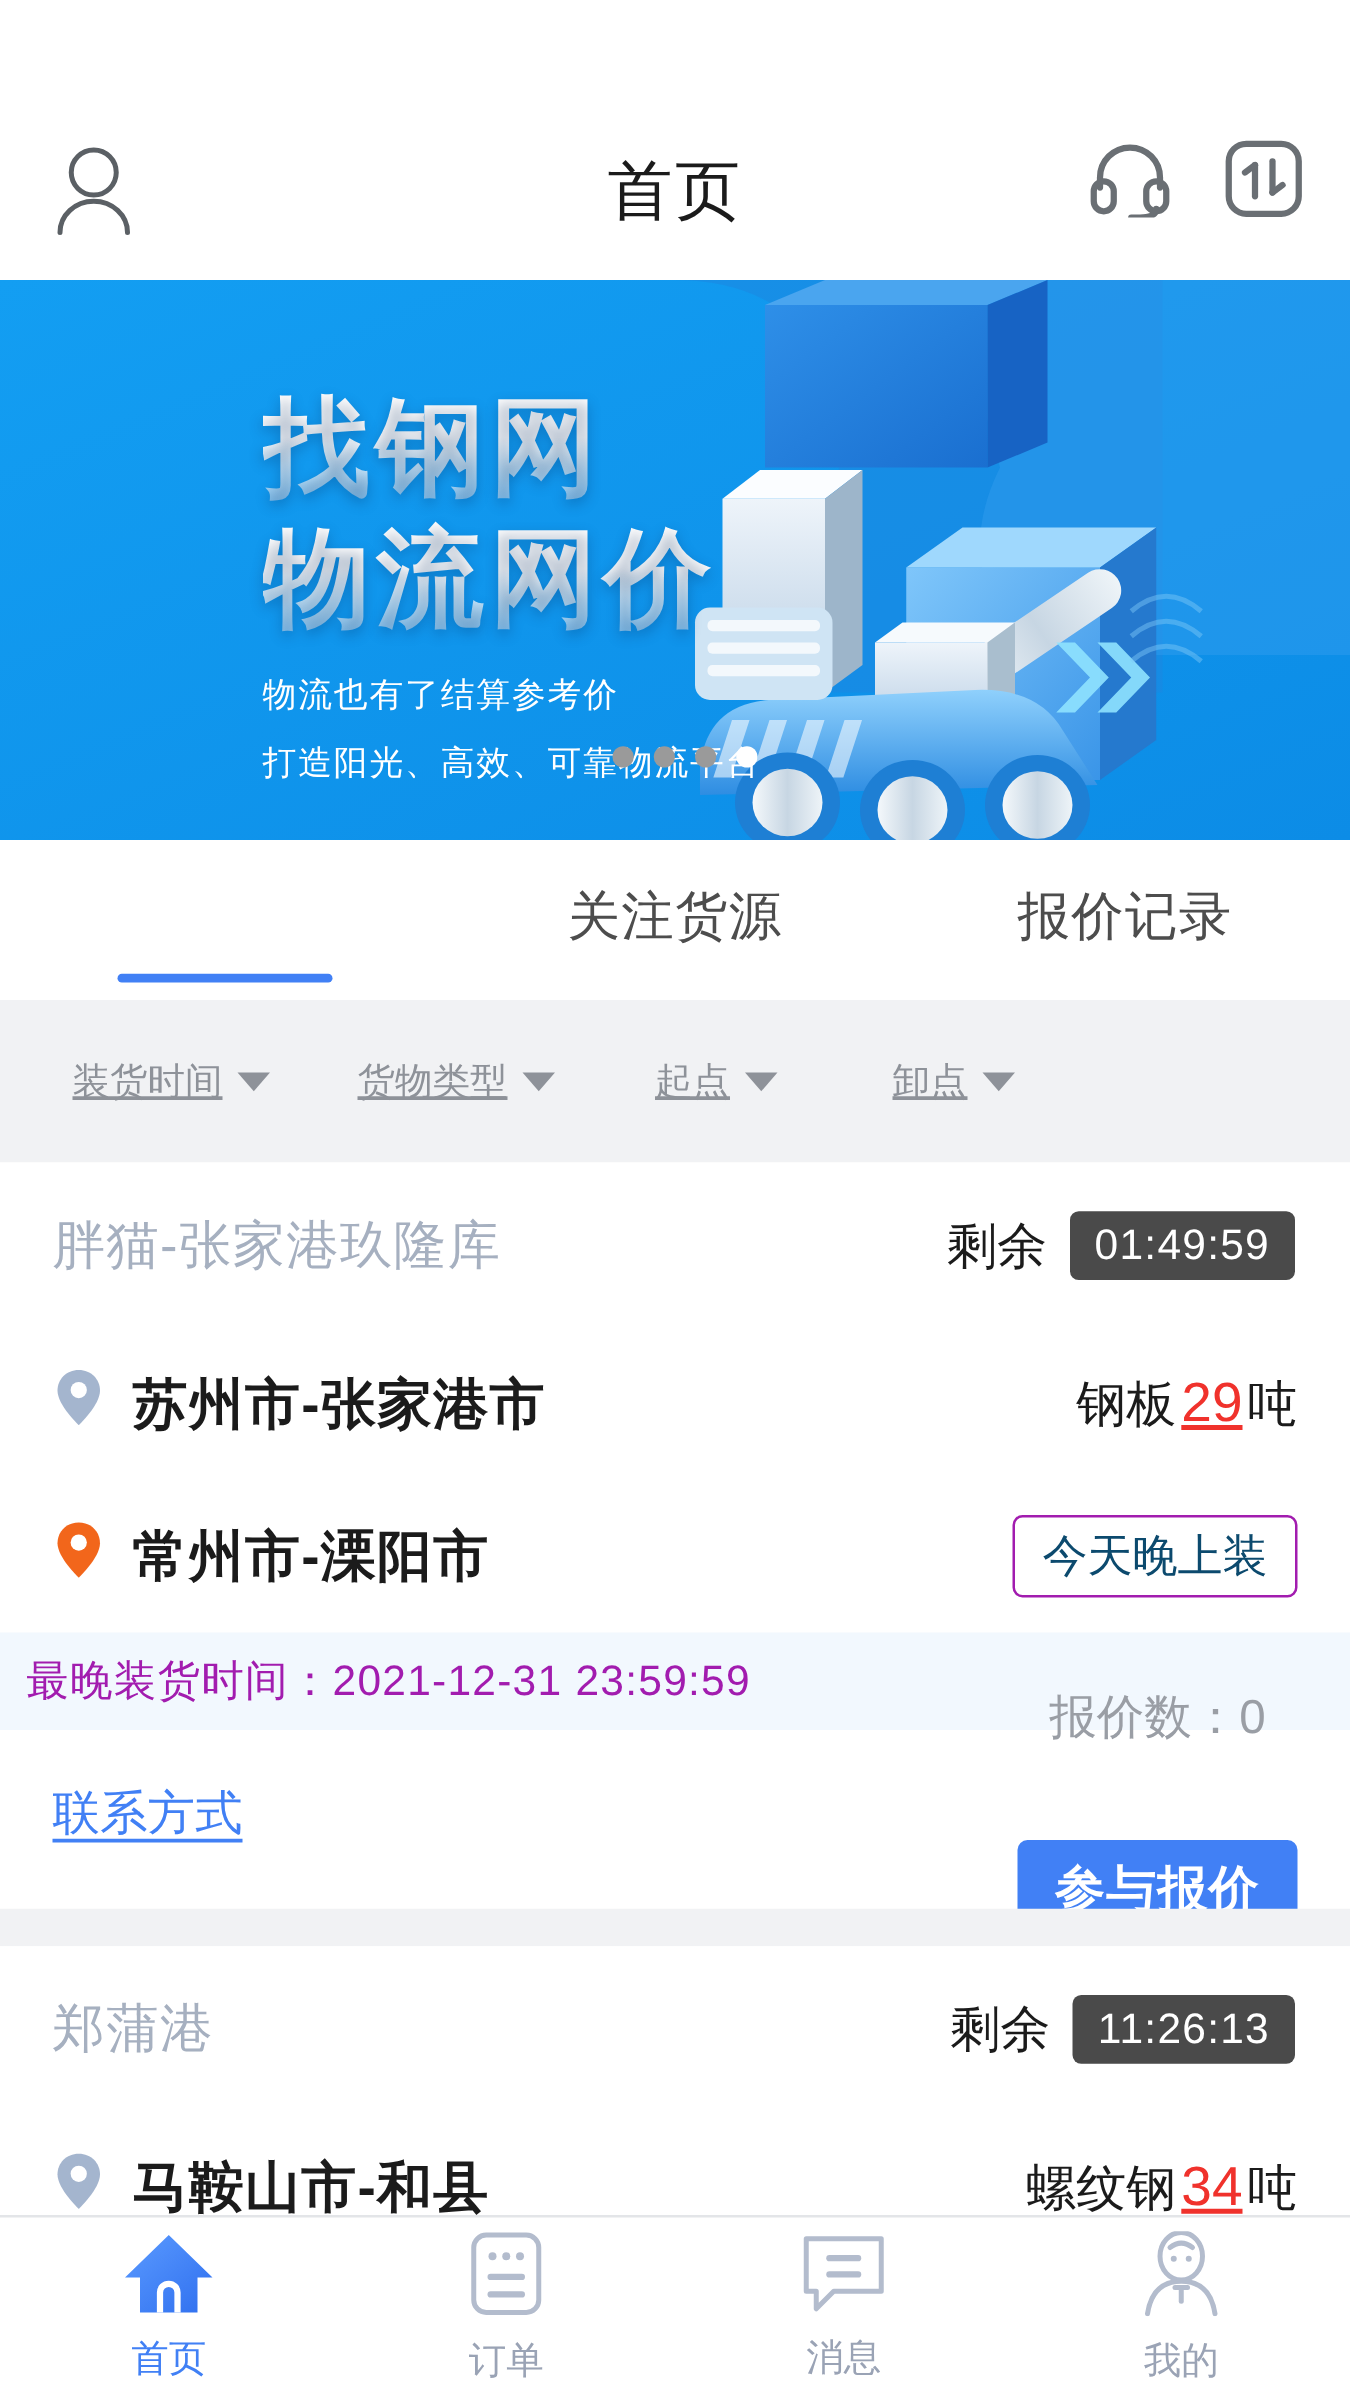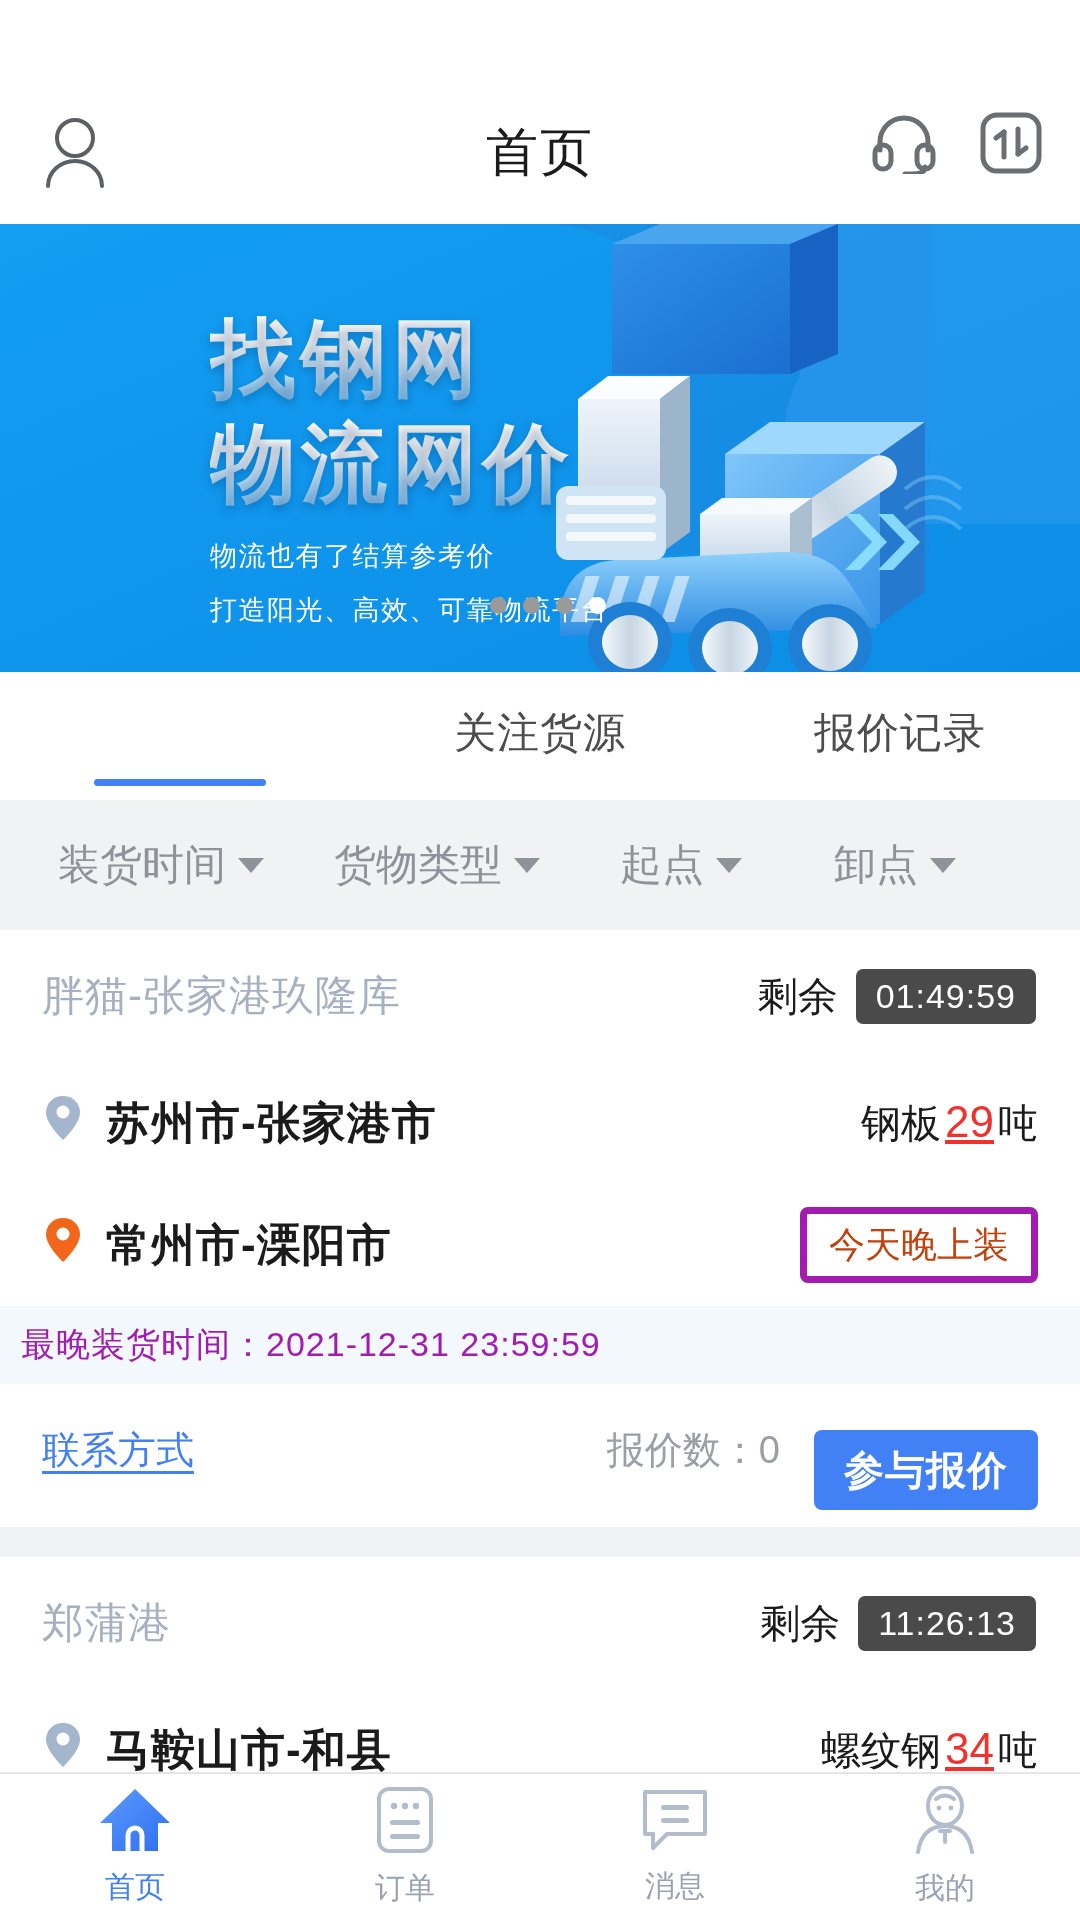--- a/index.html
+++ b/index.html
@@ -57,21 +57,21 @@
   .tab-underline {
     position:absolute; bottom:14px; width:172px; height:7px; border-radius:4px;
     background:#4180F5;
   }
 
   
   .filters {
     position:absolute; top:800px; left:0; width:1080px; height:130px;
     background:#F1F2F4; display:flex; align-items:center;
   }
-  .filter { display:flex; align-items:center; gap:12px; color:#8e9299; font-size:42px; }
+  .filter { display:flex; align-items:center; gap:12px; color:#8e9299; font-size:30px;text-decoration:underline; }
   .f1 { margin-left:58px; }
   .f2 { margin-left:70px; }
   .f3 { margin-left:80px; }
   .f4 { margin-left:92px; }
   .caret { width:0; height:0; border-left:13px solid transparent; border-right:13px solid transparent;
            border-top:15px solid #8e9299; display:inline-block; }
 
   
   .card { position:absolute; left:0; width:1080px; background:#ffffff; }
   .card-head {
@@ -87,34 +87,34 @@
   }
   .loc-row {
     height:122px; display:flex; align-items:center; justify-content:space-between;
     padding:0 42px 0 44px;
   }
   .loc-left { display:flex; align-items:flex-start; gap:24px; }
   .loc-name { font-size:44px; color:#1b1b1b; font-weight:700; letter-spacing:1px; }
   .cargo { font-size:40px; color:#1b1b1b; }
   .cargo .qty { color:#F0322C; font-size:44px; padding:0 4px;text-decoration:underline; }
   .tag-load {
-    border:7px solid #a21caf; color:#c2410c; font-size:36px; border-radius:8px;
+    border:2px solid #a21caf; color:#0c4a6e; font-size:36px; border-radius:8px;
     padding:13px 22px; line-height:1;
   }
   .deadline {
     background:#F2F8FE; height:78px; display:flex; align-items:center;
     padding-left:21px; color:#a21caf; font-size:34px; letter-spacing:1px;
   }
   .card-foot {
     height:132px; display:flex; align-items:center; padding:0 42px 0 42px;
   }
   .contact {
     font-size:38px; color:#4180F5; text-decoration:underline; text-underline-offset:8px;
   }
-  .foot-right { margin-left:auto; display:flex; align-items:center; gap:34px; }
+  .foot-right { margin-left:auto; display:flex; align-items:center; gap:34px;flex-direction:column; }
   .quote-count { font-size:38px; color:#9a9ea5; }
   .bid-btn {
     background:#4180F5; color:#ffffff; font-size:40px; font-weight:700;
     border-radius:8px; padding:20px 30px; line-height:1; border:none;
     letter-spacing:1px;
     margin-top:39px;
   }
   .card-gap { position:absolute; left:0; width:1080px; background:#F1F2F4; }
 
   

